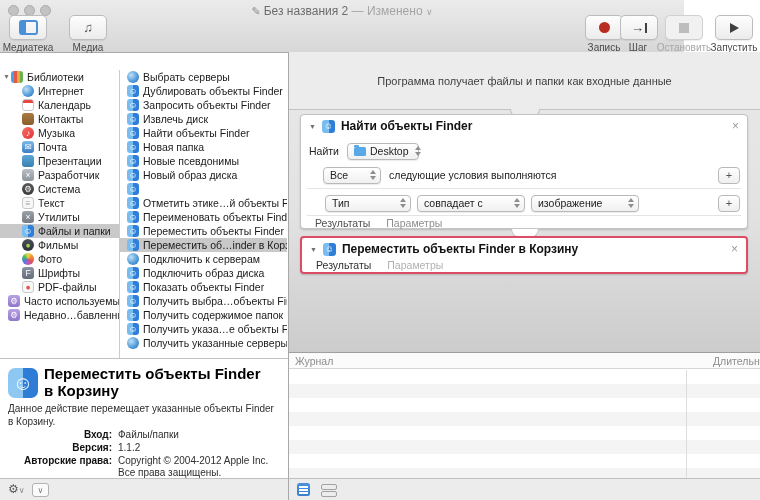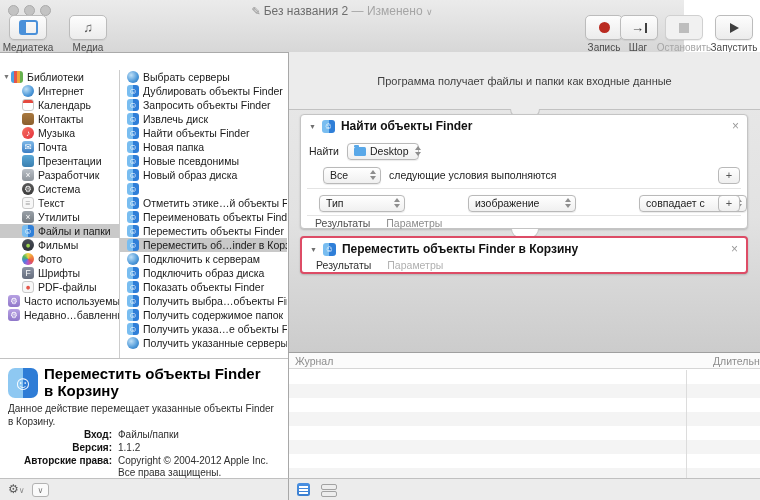--- a/index.html
+++ b/index.html
@@ -380,37 +380,37 @@
           <span>Все</span>
           <span class="arrows">
               <span class="up"></span>
               <span class="dn"></span>
             </span>
         </span>
         <span style="margin-left:8px">следующие условия выполняются</span>
         <span class="plus">+</span>
       </div>
       <div class="sepline" style="top:73px"></div>
-      <div class="brow" style="top:78px;height:20px;padding-left:18px;box-sizing:border-box;gap:6px;justify-content:space-between;">
+      <div class="brow" style="top:78px;height:20px;padding-left:24px;box-sizing:border-box;gap:6px;">
         <span class="popup" style="width:86px">
           <span>Тип</span>
           <span class="arrows">
               <span class="up"></span>
               <span class="dn"></span>
             </span>
         </span>
         <span class="popup" style="width:108px">
-          <span>изображение</span>
+          <span>совпадает с</span>
           <span class="arrows">
               <span class="up"></span>
               <span class="dn"></span>
             </span>
         </span>
         <span class="popup" style="width:108px">
-          <span>совпадает с</span>
+          <span>изображение</span>
           <span class="arrows">
               <span class="up"></span>
               <span class="dn"></span>
             </span>
         </span>
         <span class="plus">+</span>
       </div>
       <div class="sepline" style="top:100px"></div>
       <div class="blinks" style="top:102px">
         <span class="r1">Результаты</span>

